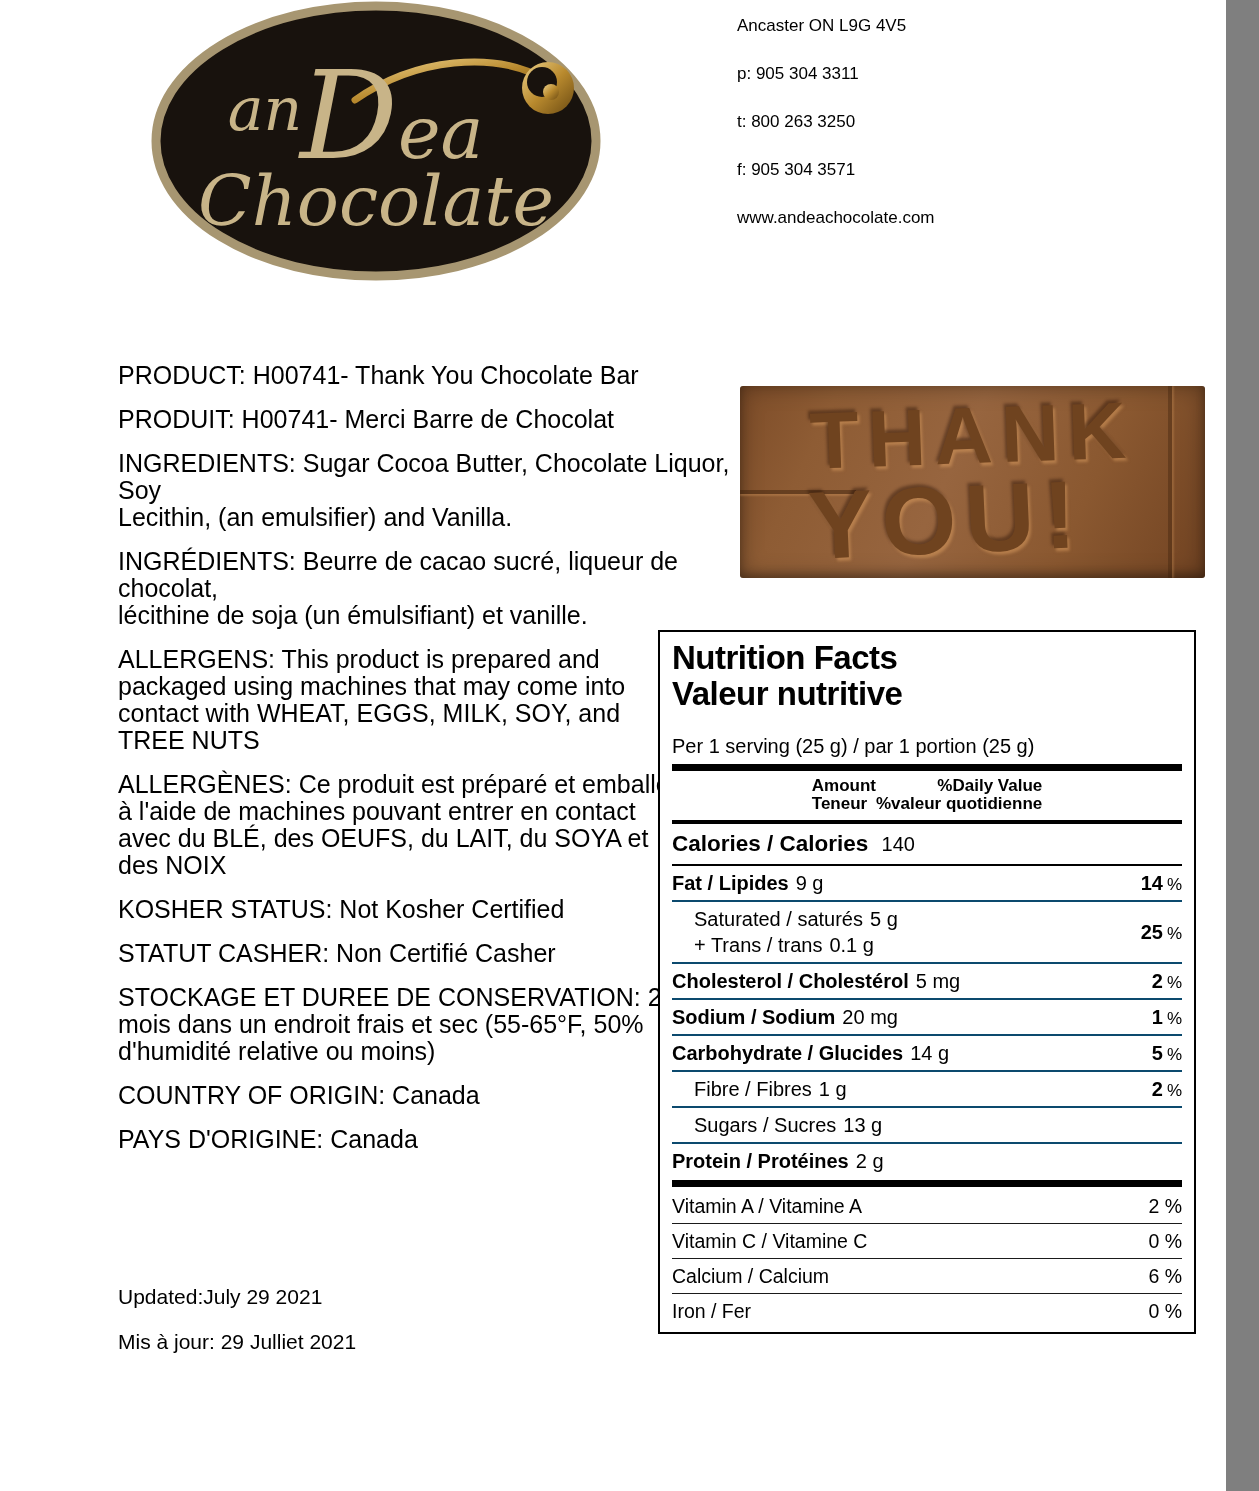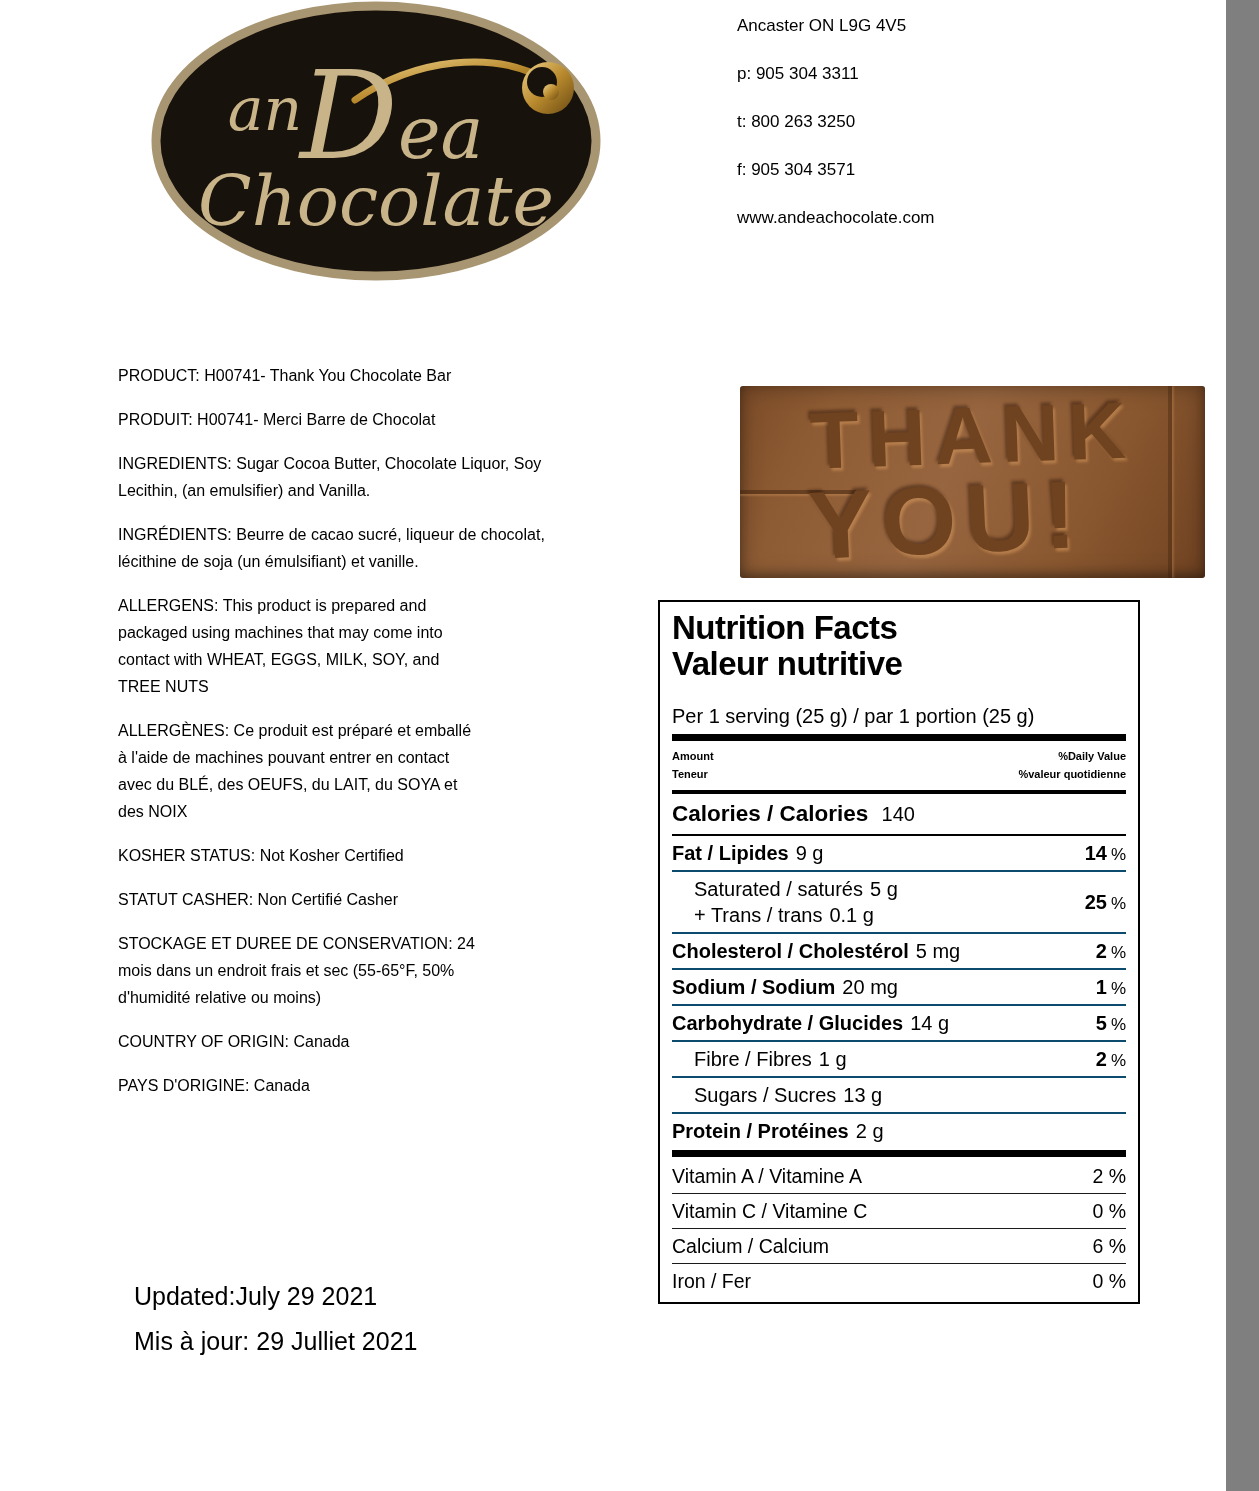--- a/index.html
+++ b/index.html
@@ -14,49 +14,49 @@
   .logo { position:absolute; left:150px; top:0; width:452px; height:282px; }
   .logo svg { width:100%; height:100%; display:block; }
   .logo text { font-family:"DejaVu Serif", serif; font-style:italic; fill:#c8b488; }
 
   
   .contact { position:absolute; left:737px; top:2px; font-size:17px; }
   .contact-line { line-height:48px; white-space:nowrap; }
 
   
   .left-col { position:absolute; left:118px; top:362px; width:625px; }
-  .para { margin:0 0 17px 0; font-size:16px; line-height:27px; white-space:pre-line; }
+  .para { margin:0 0 17px 0; font-size:25px; line-height:27px; white-space:pre-line; }
 
   .updated { position:absolute; left:118px; top:1283px; }
-  .updated p { margin:0 0 18px 16px; font-size:25px; line-height:27px; }
+  .updated p { margin:0 0 18px 0; font-size:21px; line-height:27px; }
 
   
   .bar-photo { position:absolute; left:740px; top:386px; width:465px; height:192px; }
   .bar { position:relative; width:100%; height:100%; border-radius:3px; overflow:hidden;
          background:linear-gradient(115deg,#7d4c28 0%,#8e5c34 18%,#97653f 45%,#8a5830 72%,#714322 100%);
          box-shadow: inset 0 0 22px rgba(0,0,0,.35), inset 0 -4px 8px rgba(0,0,0,.25); }
   .groove-h { position:absolute; left:0; top:54%; width:25%; height:4px; background:rgba(55,28,8,.45);
               box-shadow:0 2px 2px rgba(215,155,95,.35); }
   .groove-v { position:absolute; right:7%; top:0; width:4px; height:100%; background:rgba(55,28,8,.35);
               box-shadow:2px 0 2px rgba(215,155,95,.3); }
   .emboss { position:absolute; width:100%; text-align:center; font-weight:bold; color:#6f431f;
             letter-spacing:9px; line-height:1;
             text-shadow:-2px -3px 3px rgba(30,10,0,.4), 2px 3px 3px rgba(222,160,98,.5); }
   .thank { top:10px; font-size:80px; transform:rotate(-2deg); }
   .you   { top:86px; left:-26px; font-size:96px; transform:rotate(-2.5deg); }
 
   
-  .nft { position:absolute; left:658px; top:600px; width:482px; background:#fff;
+  .nft { position:absolute; left:658px; top:630px; width:538px; background:#fff;
          border:2px solid #000; padding:8px 12px 4px 12px; }
   .nft-title { font-size:33px; font-weight:bold; line-height:36px; letter-spacing:-0.5px; }
   .nft-serving { font-size:20px; line-height:28px; margin:20px 0 4px 0; }
   .bar7 { height:7px; background:#000; margin:2px 0; }
   .bar4 { height:4px; background:#000; margin:2px 0; }
-  .nft-header { display:flex; justify-content:space-between; align-items:flex-end;
-                font-size:11px; font-weight:bold; line-height:18px; padding:4px 0 5px 0; }
+  .nft-header { display:flex; justify-content:center; align-items:flex-end;
+                font-size:17px; font-weight:bold; line-height:18px; padding:4px 0 5px 0; }
   .nft-header .hr { text-align:right; }
   .calrow { font-size:22.5px; padding:5px 0 7px 0; border-bottom:2px solid #000; }
   .calrow .lbl { font-weight:bold; }
   .calrow .amt { font-weight:normal; font-size:20px; margin-left:7px;text-align:center; }
   .nrow { display:flex; justify-content:space-between; align-items:center; padding:4px 0; }
   .nrow + .nrow { border-top:2px solid #0c4a6e; }
   .nrow .nleft { font-size:20px; line-height:26px; }
   .nrow .lbl { font-weight:bold; }
   .nrow .amt { font-weight:normal; margin-left:7px; }
   .nrow.sub .nleft { padding-left:22px; }

